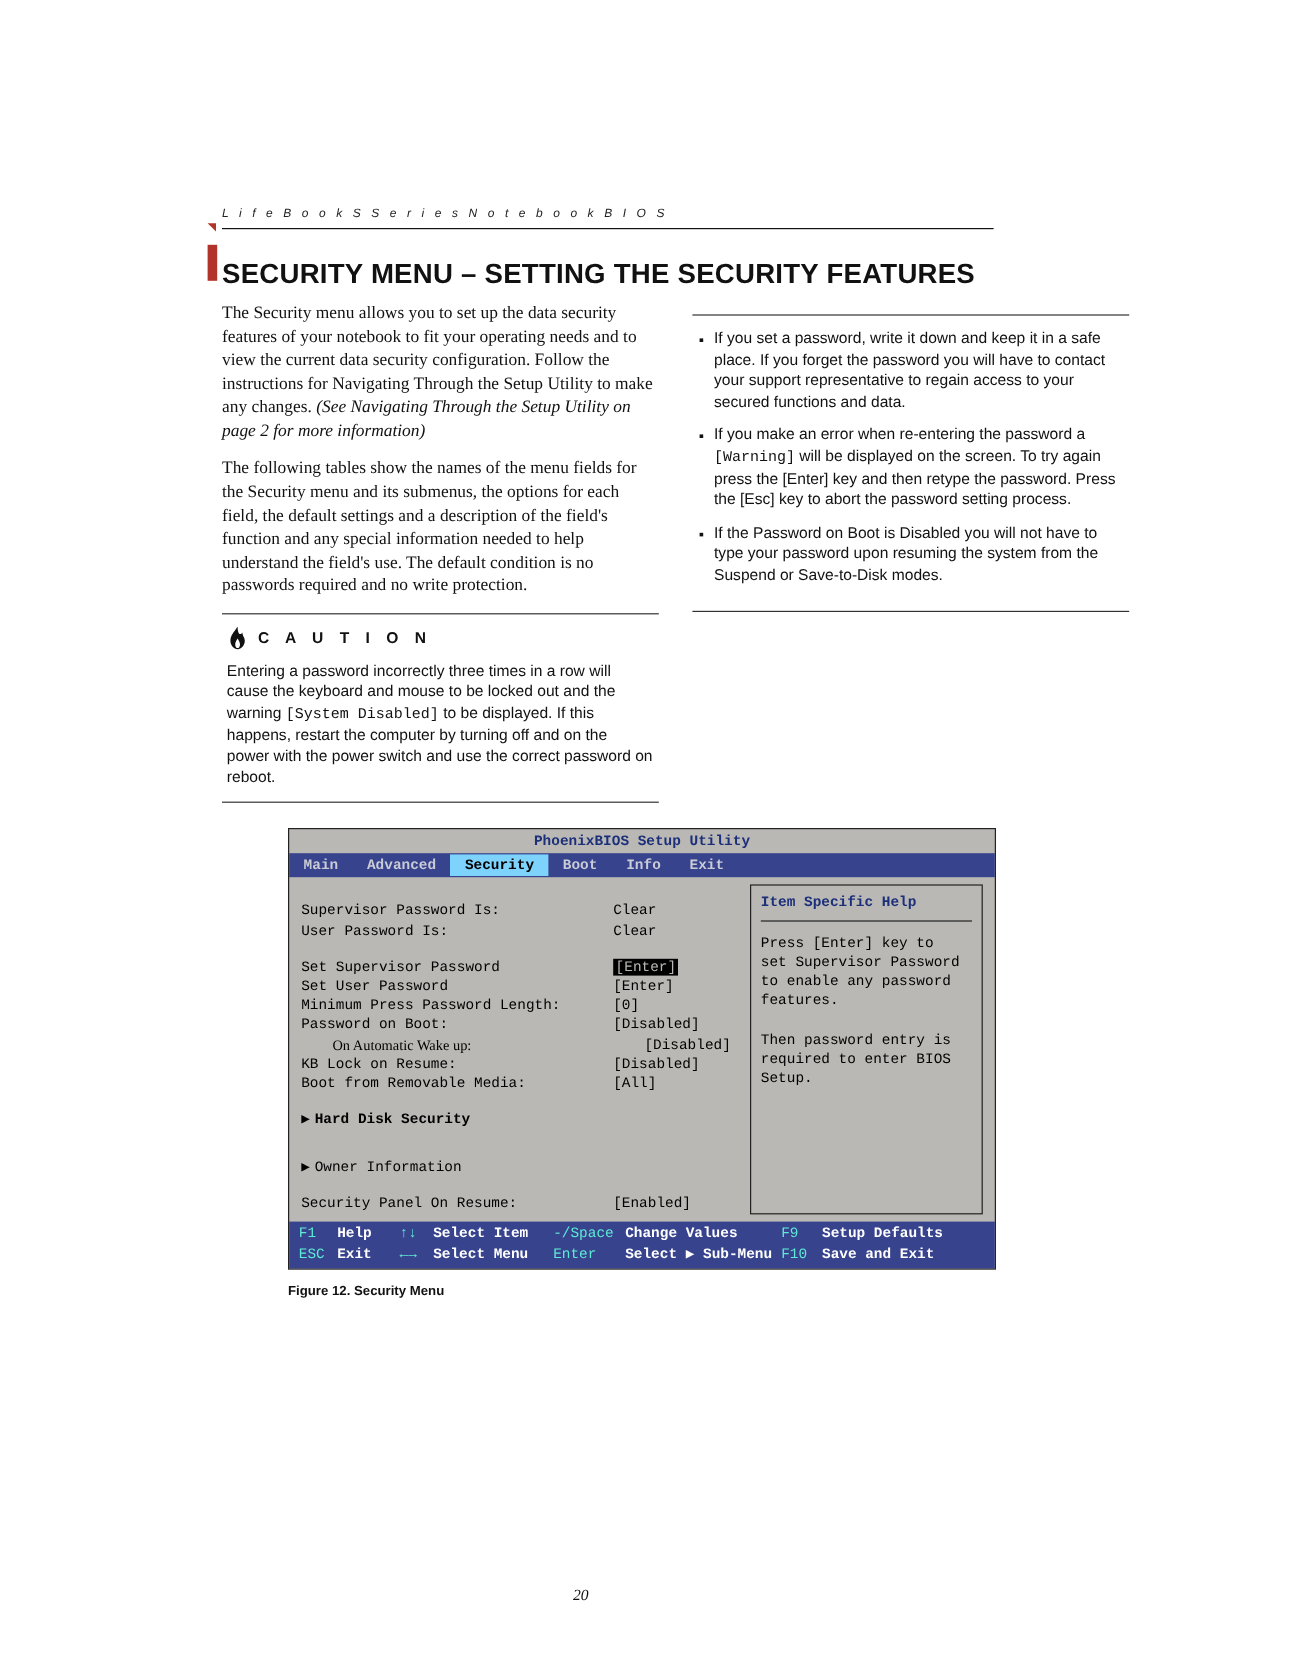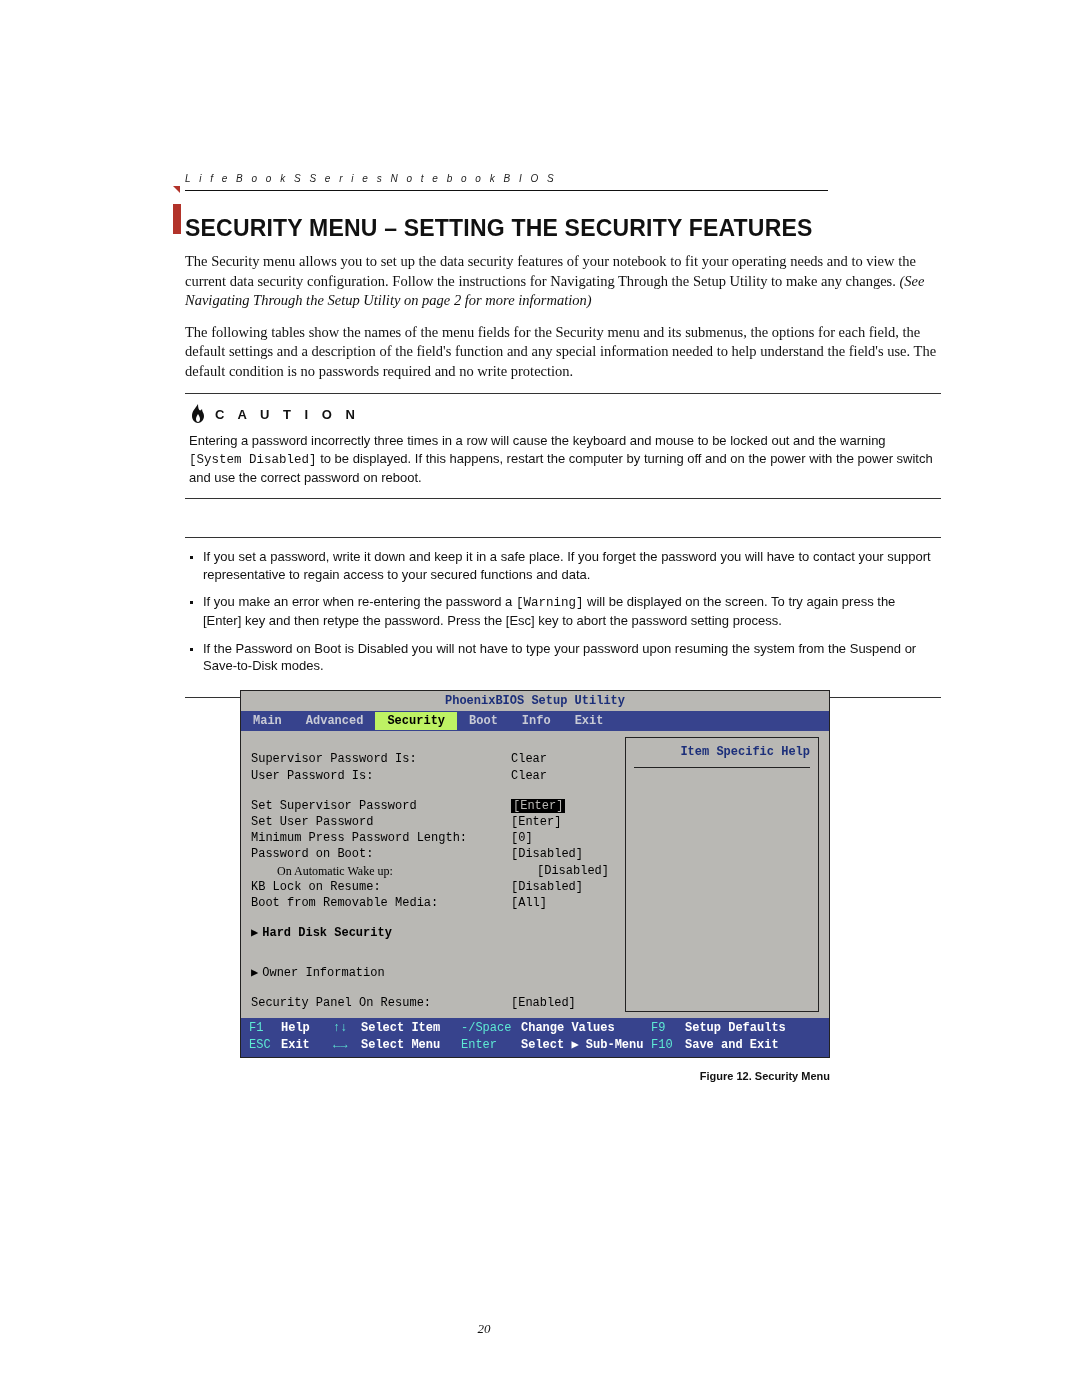--- a/index.html
+++ b/index.html
@@ -56,21 +56,20 @@
     letter-spacing: 0.2px;
     margin: 0;
   }
   .two-col {
     position: absolute;
     top: 252px;
     left: 185px;
     width: 756px;
     display: flex;
     gap: 28px;
-    flex-direction: column;
   }
   .col {
     flex: 1 1 0;
     font-size: 14.5px;
     line-height: 1.35;
   }
   .col p { margin: 0 0 12px 0; }
   .col .ital { font-style: italic; }
   .callout {
     border-top: 1px solid #333;
@@ -127,40 +126,40 @@
     background: #37438d;
     color: #c9cbd6;
     display: flex;
     font-weight: bold;
     padding: 1px 0;
   }
   .bios-tab {
     padding: 1px 12px;
   }
   .bios-tab.active {
-    background: #bef264;
+    background: #7dd3fc;
     color: #000;
   }
   .bios-body {
     display: flex;
     padding: 6px 10px 6px 10px;
     min-height: 260px;
     gap: 16px;
   }
   .bios-left { flex: 1.35; padding-top: 14px;}
   .bios-right {
     flex: 1;
     border: 1px solid #222;
     padding: 6px 8px;
     background: #b9b8b4;
   }
   .bios-right-title {
     color: #1c2f7a;
     font-weight: bold;
-    text-align: right;
+    text-align: left;
     border-bottom: 1px solid #222;
     padding-bottom: 6px;
     margin-bottom: 10px;
   }
   .bios-row {
     display: flex;
     white-space: pre;
   }
   .bios-label { width: 260px; }
   .bios-val {}
@@ -177,21 +176,21 @@
     color: #cdd0de;
     padding: 2px 8px 4px 8px;
     font-weight: normal;
     display: grid;
     grid-template-columns: 32px 52px 28px 100px 60px 130px 34px 1fr;
     row-gap: 1px;
   }
   .bios-footer .lbl { color: #fff; font-weight: bold;}
   .bios-footer .dim { color: #5eead4; }
   .fig-caption {
-    text-align: right;
+    text-align: left;
     font-family: Arial, Helvetica, sans-serif;
     font-size: 11px;
     font-weight: 700;
     margin-top: 12px;
   }
   .page-num {
     position: absolute;
     bottom: 60px;
     left: 0; right: 0;
     text-align: center;
@@ -272,20 +271,30 @@
             <div class="bios-row"><div class="bios-label">KB Lock on Resume:</div><div class="bios-val">[Disabled]</div></div>
             <div class="bios-row"><div class="bios-label">Boot from Removable Media:</div><div class="bios-val">[All]</div></div>
             <div class="bios-blank"></div>
             <div class="bios-row"><div class="bios-label" style="font-weight: bold;"><span class="bios-arrow">▶</span><span>Hard Disk Security</span></div></div>
             <div class="bios-row"><div class="bios-label" style="font-weight: normal; margin-top: 24px;"><span class="bios-arrow">▶</span><span>Owner Information</span></div></div>
             <div class="bios-blank"></div>
             <div class="bios-row"><div class="bios-label">Security Panel On Resume:</div><div class="bios-val">[Enabled]</div></div>
           </div>
         <div class="bios-right">
           <div class="bios-right-title">Item Specific Help</div>
+          <div id="bios-help">
+              <div>Press [Enter] key to</div>
+              <div>set Supervisor Password</div>
+              <div>to enable any password</div>
+              <div>features.</div>
+              <div>&nbsp;</div>
+              <div>Then password entry is</div>
+              <div>required to enter BIOS</div>
+              <div>Setup.</div>
+            </div>
         </div>
       </div>
       <div class="bios-footer" id="bios-footer">
           <span class="dim">F1</span>
           <span class="lbl">Help</span>
           <span class="dim">↑↓</span>
           <span class="lbl">Select Item</span>
           <span class="dim">-/Space</span>
           <span class="lbl">Change Values</span>
           <span class="dim">F9</span>

